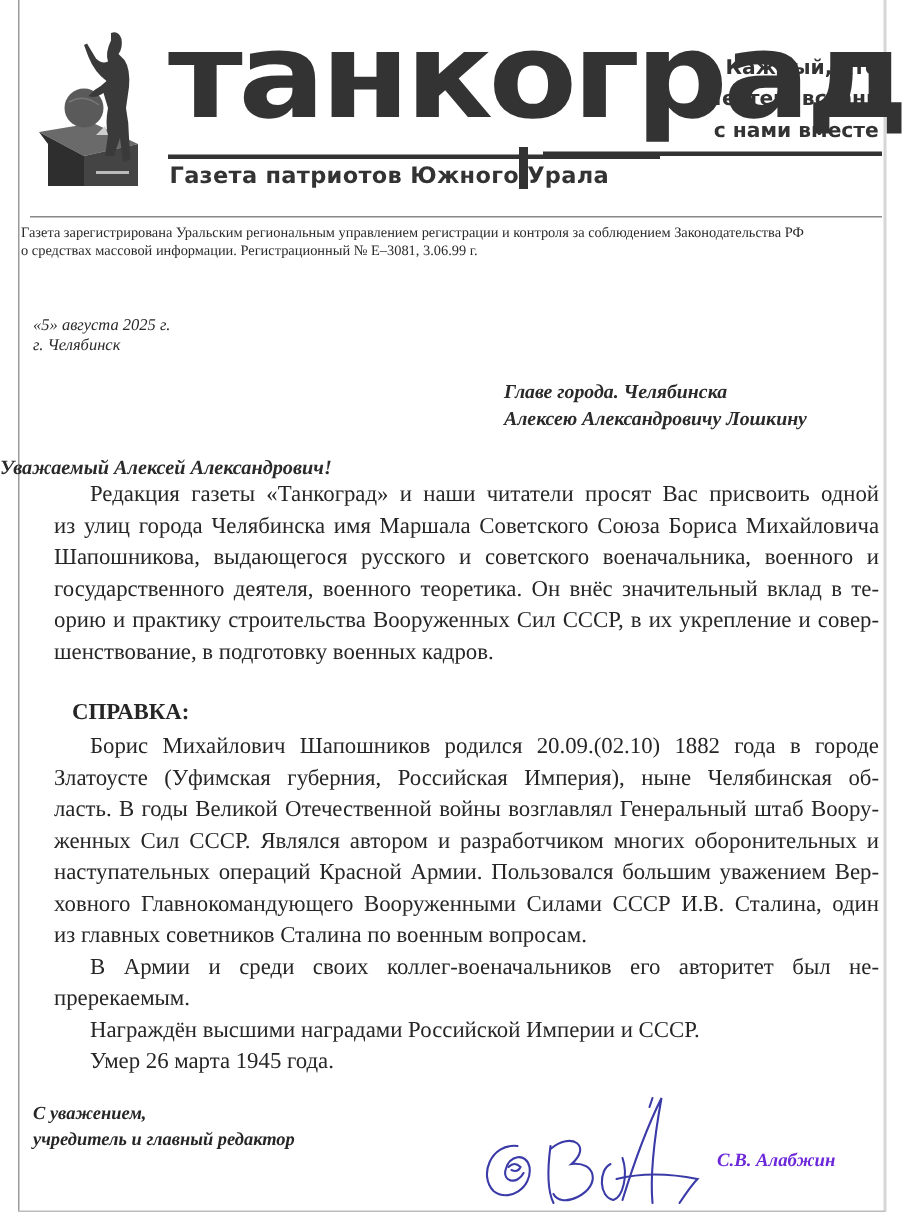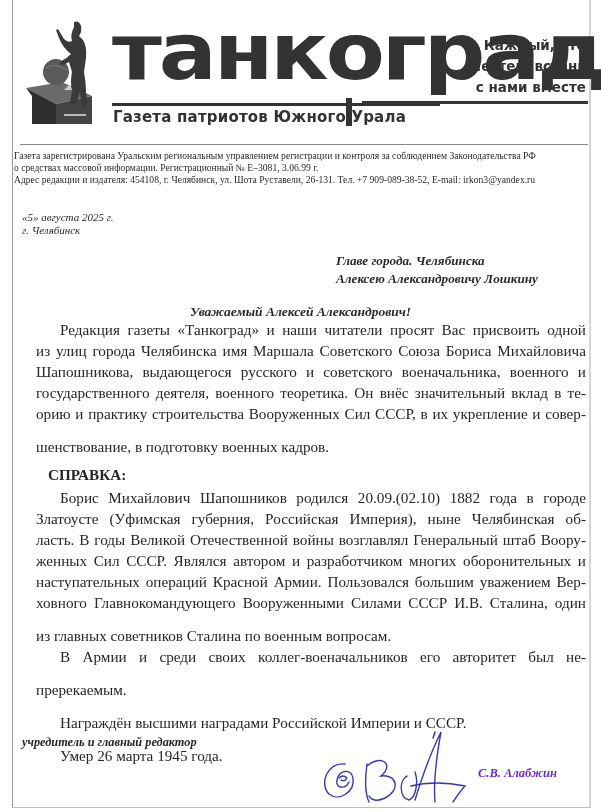--- a/index.html
+++ b/index.html
@@ -88,36 +88,35 @@
     }
     .addressee {
       position: absolute; left: 336px; top: 252px;
       font-style: italic; font-weight: bold;
       font-size: 13.2px;
       line-height: 18px;
       color: #2a2a2a;
     }
     .salutation {
       position: absolute; left: 0; top: 304px; width: 601px;
-      text-align: center;
       font-style: italic; font-weight: bold;
       font-size: 13.5px;
       color: #2a2a2a;
       font-family: Liberation Serif, serif;
     }
 
     .body-text {
       position: absolute; left: 36px; width: 550px;
       font-size: 15.2px;
       line-height: 21px;
       color: #262626;
       text-align: justify;
     }
     .body-text .line { display: block; white-space: nowrap; text-align-last: justify; text-align: justify; }
-    .body-text .line.last { text-align-last: left; margin-top: 12px; }
+    .body-text .line.last { text-align-last: left; }
     .body-text .line.indent { padding-left: 24px; }
 
     .para1 { top: 319px; }
     .spravka-title {
       position: absolute; left: 48px; top: 466px;
       font-weight: bold;
       font-size: 15.2px;
       color: #262626;
     }
     .para2 { top: 487px; }
@@ -172,21 +171,20 @@
     <div>Каждый, кто</div>
     <div>честен, встань</div>
     <div>с нами вместе</div>
   </div>
 </div>
 
 <div class="header-rule"></div>
 <div class="registration">
   <div>Газета зарегистрирована Уральским региональным управлением регистрации и контроля за соблюдением Законодательства РФ</div>
   <div>о средствах массовой информации. Регистрационный № Е–3081, 3.06.99 г.</div>
-  <div>Адрес редакции и издателя: 454108, г. Челябинск, ул. Шота Руставели, 26-131. Тел. +7 909-089-38-52, E-mail: irkon3@yandex.ru</div>
 </div>
 
 <div class="date-block">
   <div>«5» августа 2025 г.</div>
   <div>г. Челябинск</div>
 </div>
 
 <div class="addressee">
   <div>Главе города. Челябинска</div>
   <div>Алексею Александровичу Лошкину</div>
@@ -213,20 +211,21 @@
   <span class="line">наступательных операций Красной Армии. Пользовался большим уважением Вер-</span>
   <span class="line">ховного Главнокомандующего Вооруженными Силами СССР И.В. Сталина, один</span>
   <span class="line last">из главных советников Сталина по военным вопросам.</span>
   <span class="line indent">В Армии и среди своих коллег-военачальников его авторитет был не-</span>
   <span class="line last">пререкаемым.</span>
   <span class="line indent last">Награждён высшими наградами Российской Империи и СССР.</span>
   <span class="line indent last">Умер 26 марта 1945 года.</span>
 </div>
 
 <div class="closing">
+  <div>С уважением,</div>
   <div>учредитель и главный редактор</div>
 </div>
 
 <svg class="signature-scribble" viewBox="0 0 160 84">
   <g fill="none" stroke="#3a3aa8" stroke-width="1.4" stroke-linecap="round">
     <path d="M30,40 C12,38 4,60 14,70 C24,78 40,68 38,54 C36,44 24,46 22,56 C20,64 30,66 34,58"></path>
     <path d="M24,54 q4,-4 8,0 q-2,4 -6,2"></path>
     <path d="M52,40 C50,55 50,70 54,78 M52,42 C66,30 80,40 66,52 C82,50 86,66 70,74 C62,78 56,76 54,72"></path>
     <path d="M92,52 C84,56 84,74 94,76 C100,74 104,60 100,48"></path>
     <path d="M100,76 C108,50 118,24 126,8 C122,30 118,56 120,78"></path>

